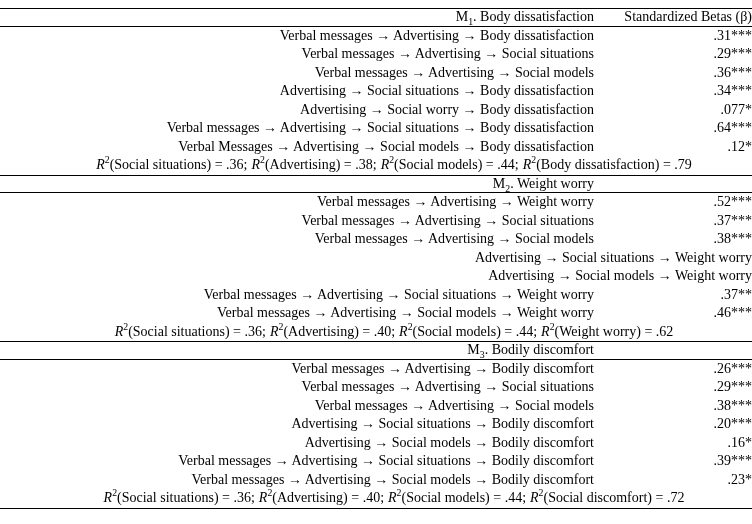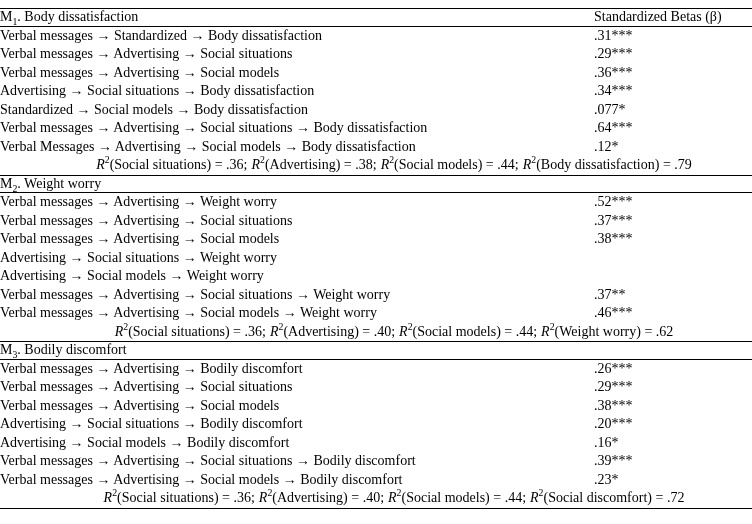--- a/index.html
+++ b/index.html
@@ -23,25 +23,26 @@
     height: 18.5px;
     width: 100%;
   }
   .row.header {
     border-top: 1.2px solid #000;
     border-bottom: 1.2px solid #000;
   }
   .cell { white-space: nowrap; }
   .cell.path {
     flex: 1 1 auto;
-    text-align: left;
+    text-align: right;
+    margin-left: 20px;
   }
   .cell.beta {
     flex: 0 0 158px;
-    text-align: left;
+    text-align: right;
   }
   .row.r2 {
     justify-content: center;
     padding-left: 36px;
   }
   .r2g { margin-right: 4px; }
   .r2g:last-child { margin-right: 0; }
   .r2g i { font-style: italic; }
   sub, sup { font-size: 0.7em; line-height: 0; }
 </style>
@@ -49,37 +50,37 @@
 <body>
 
 <div class="paper-table">
 
   <div class="row header">
     <div class="cell path"><span>M</span><sub>1</sub><span>. Body dissatisfaction</span></div>
     <div class="cell beta">Standardized Betas (β)</div>
   </div>
 
   <div class="row">
-    <div class="cell path">Verbal messages → Standardized → Body dissatisfaction</div>
+    <div class="cell path">Verbal messages → Advertising → Body dissatisfaction</div>
     <div class="cell beta">.31***</div>
   </div>
   <div class="row">
     <div class="cell path">Verbal messages → Advertising → Social situations</div>
     <div class="cell beta">.29***</div>
   </div>
   <div class="row">
     <div class="cell path">Verbal messages → Advertising → Social models</div>
     <div class="cell beta">.36***</div>
   </div>
   <div class="row">
     <div class="cell path">Advertising → Social situations → Body dissatisfaction</div>
     <div class="cell beta">.34***</div>
   </div>
   <div class="row">
-    <div class="cell path">Standardized → Social models → Body dissatisfaction</div>
+    <div class="cell path">Advertising → Social worry → Body dissatisfaction</div>
     <div class="cell beta">.077*</div>
   </div>
   <div class="row">
     <div class="cell path">Verbal messages → Advertising → Social situations → Body dissatisfaction</div>
     <div class="cell beta">.64***</div>
   </div>
   <div class="row">
     <div class="cell path">Verbal Messages → Advertising → Social models → Body dissatisfaction</div>
     <div class="cell beta">.12*</div>
   </div>

